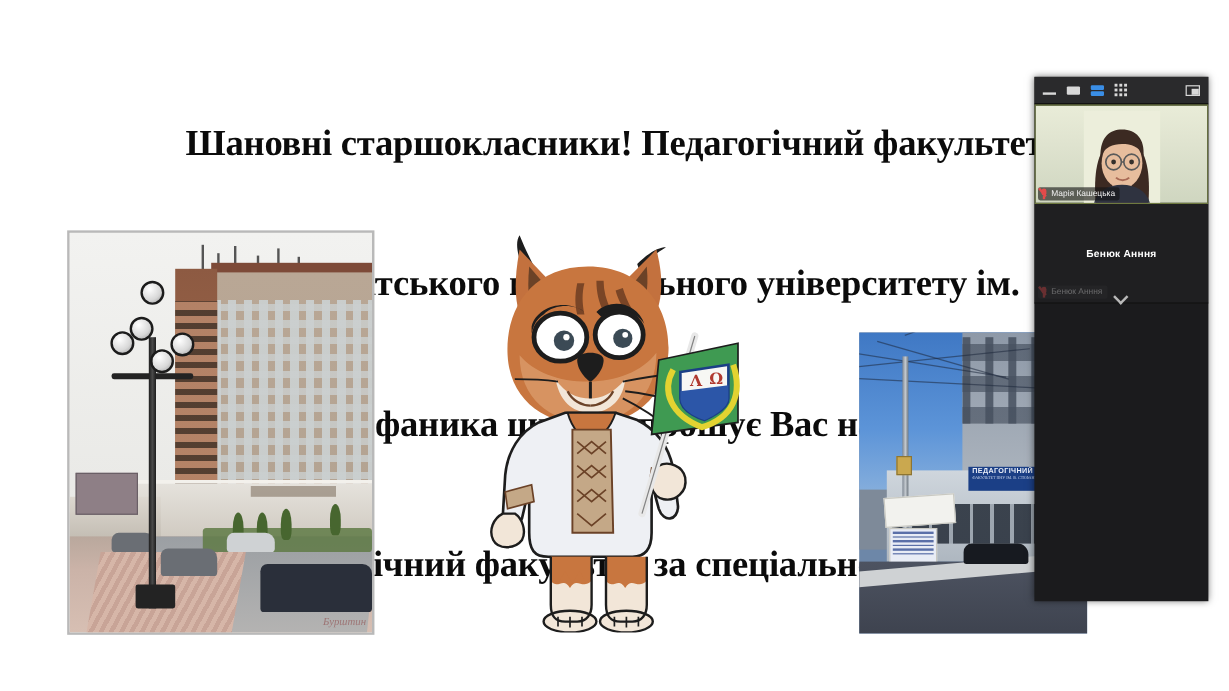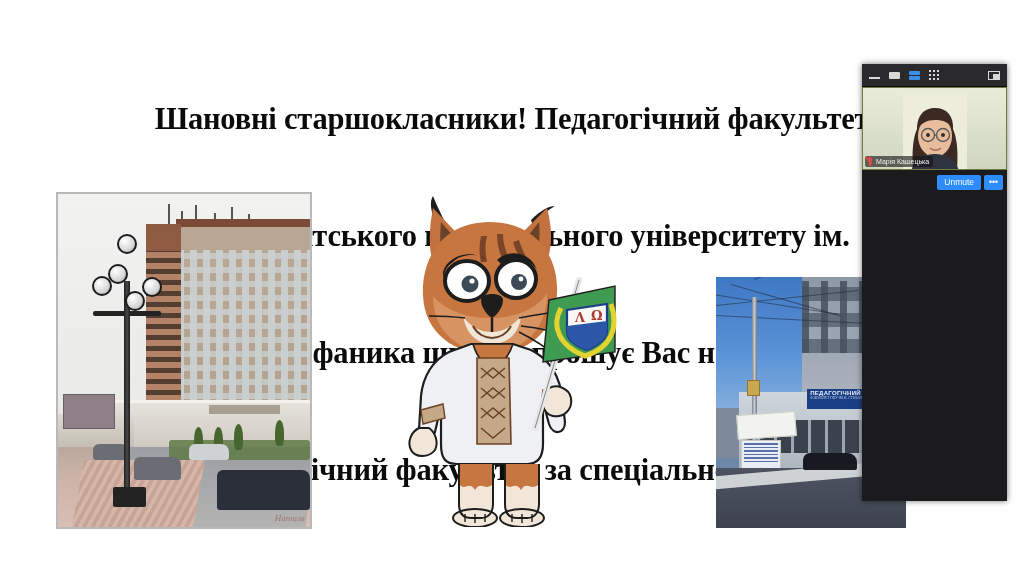--- a/index.html
+++ b/index.html
@@ -324,21 +324,21 @@
 
     <div class="pl-lamp-arm"></div>
     <div class="pl-lamp-pole"></div>
     <div class="pl-lamp-base"></div>
     <div class="pl-globe" style="left:23.5%;top:12%"></div>
     <div class="pl-globe" style="left:13.5%;top:24.5%"></div>
     <div class="pl-globe" style="left:33.5%;top:25%"></div>
     <div class="pl-globe" style="left:20%;top:21%"></div>
     <div class="pl-globe" style="left:26.5%;top:29%"></div>
 
-    <div class="pl-sig">Наталя</div>
+    <div class="pl-sig">Бурштин</div>
   </div>
 
   <div class="mascot">
     <svg viewBox="0 0 250 335" xmlns="http://www.w3.org/2000/svg">
 
       <path d="M52 36 C46 20 44 10 48 4 C52 14 56 22 60 30 Z" fill="#1d1d1d"></path>
       <path d="M146 28 C156 18 164 14 170 14 C160 20 154 26 148 34 Z" fill="#1d1d1d"></path>
 
       <path d="M48 16 C42 48 44 70 56 84 L86 56 Z" fill="#c3713e"></path>
       <path d="M56 30 C54 52 56 66 62 76 L80 58 Z" fill="#6b4227"></path>
@@ -499,27 +499,33 @@
         <path d="M8 80 C10 68 20 62 32 62 C44 62 54 68 56 80 Z" fill="#2f3340"></path>
       </svg>
       <div class="zp-namechip">
         <span class="mic-glyph muted">
             <i></i>
           </span>
         <span>Марія Кашецька</span>
       </div>
     </div>
 
-    <div class="zp-actions">
-      <button class="zp-unmute">Unmute</button>
-      <button class="zp-more">•••</button>
-    </div>
 
     <div class="zp-tiles">
 
 
 
 
+      <div class="zp-tile" style="height:82px">
+        <span class="zp-tile-name">Бенюк Анння</span>
+        <span class="zp-tile-chip" style="opacity:.38">
+          <span class="mic-glyph muted">
+              <i></i>
+            </span>
+          <span>Бенюк Анння</span>
+        </span>
+        <span class="zp-scroll-chevron"></span>
+      </div>
 
     </div>
   </div>
 
 </div>
 
 </body></html>

